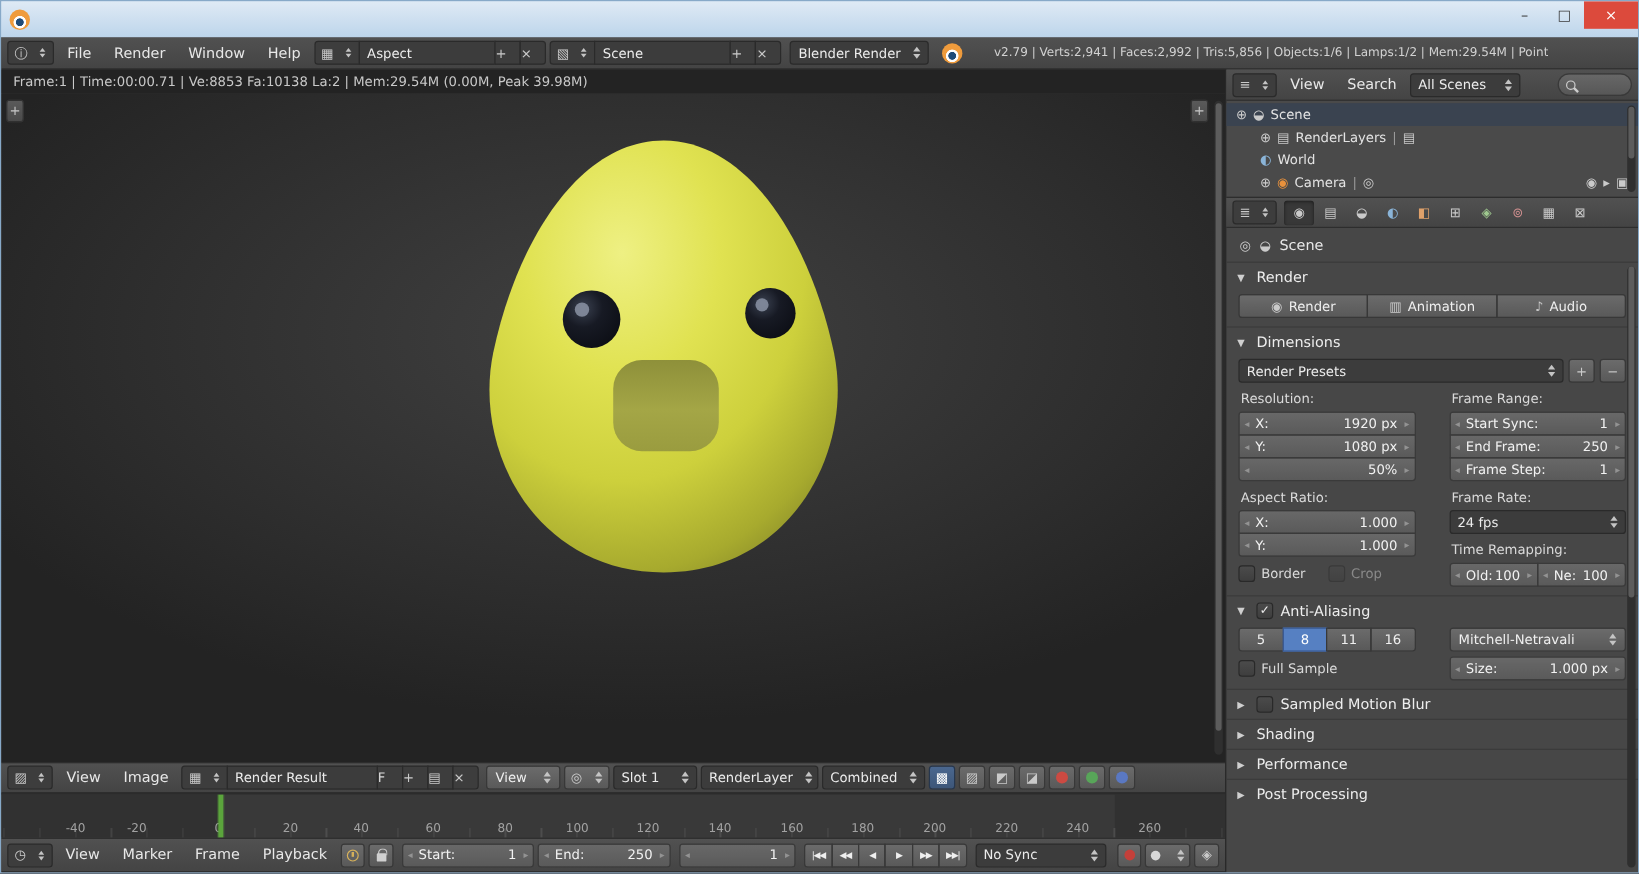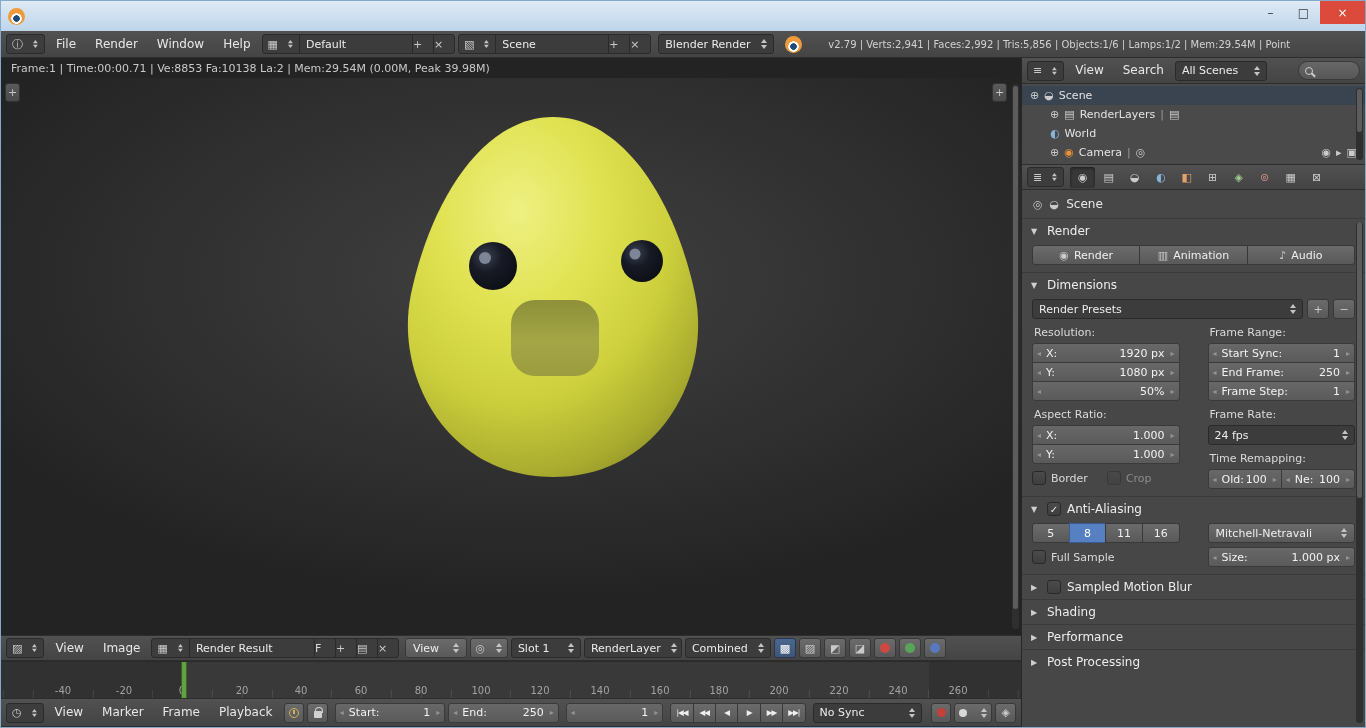--- a/index.html
+++ b/index.html
@@ -144,21 +144,21 @@
       <span class="menu">File</span>
       <span class="menu">Render</span>
       <span class="menu">Window</span>
       <span class="menu">Help</span>
       <div class="grp">
         <div class="etype">
           <span class="ic">▦</span>
           <span class="updown sm"></span>
         </div>
         <div class="dfield" style="width:114px">
-          <span>Default</span>
+          <span>Aspect</span>
         </div>
         <div class="etype iconbtn">
             <span class="ic">+</span>
           </div>
         <div class="etype iconbtn">
             <span class="ic">×</span>
           </div>
       </div>
       <div class="grp">
         <div class="etype">
@@ -294,21 +294,21 @@
             </div>
           <div class="gbtn iconbtn">
               <span class="chan-dot" style="background:#5a78c2"></span>
             </div>
         </div>
 
         <div class="ruler">
           <div class="pre-start"></div>
           <div class="post-end"></div>
           <span class="rnum" style="left:62px">-40</span>
-          <span class="rnum" style="left:123px">-20</span>
+          <span class="rnum" style="left:113px">-20</span>
           <span class="rnum" style="left:181px">0</span>
           <span class="rnum" style="left:241px">20</span>
           <span class="rnum" style="left:300px">40</span>
           <span class="rnum" style="left:360px">60</span>
           <span class="rnum" style="left:420px">80</span>
           <span class="rnum" style="left:480px">100</span>
           <span class="rnum" style="left:539px">120</span>
           <span class="rnum" style="left:599px">140</span>
           <span class="rnum" style="left:659px">160</span>
           <span class="rnum" style="left:718px">180</span>

